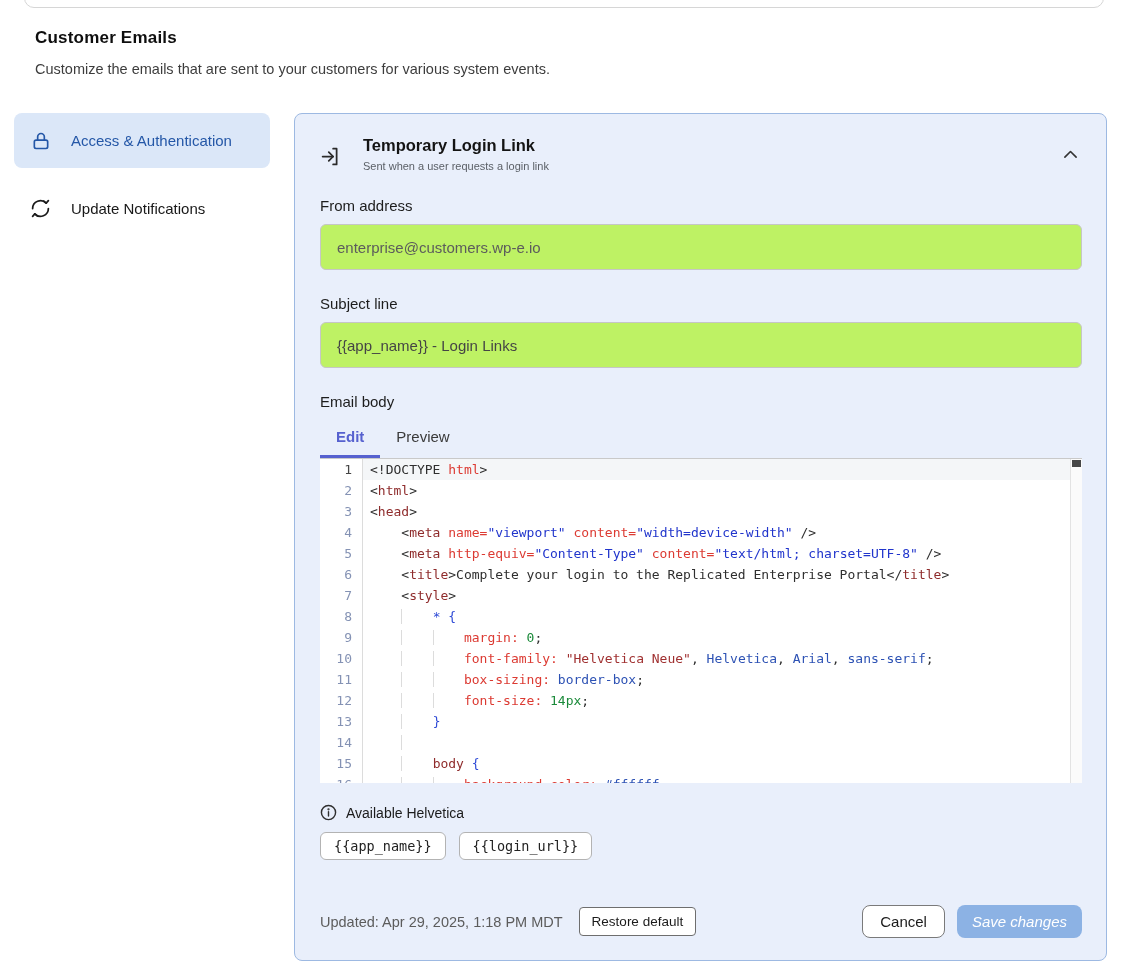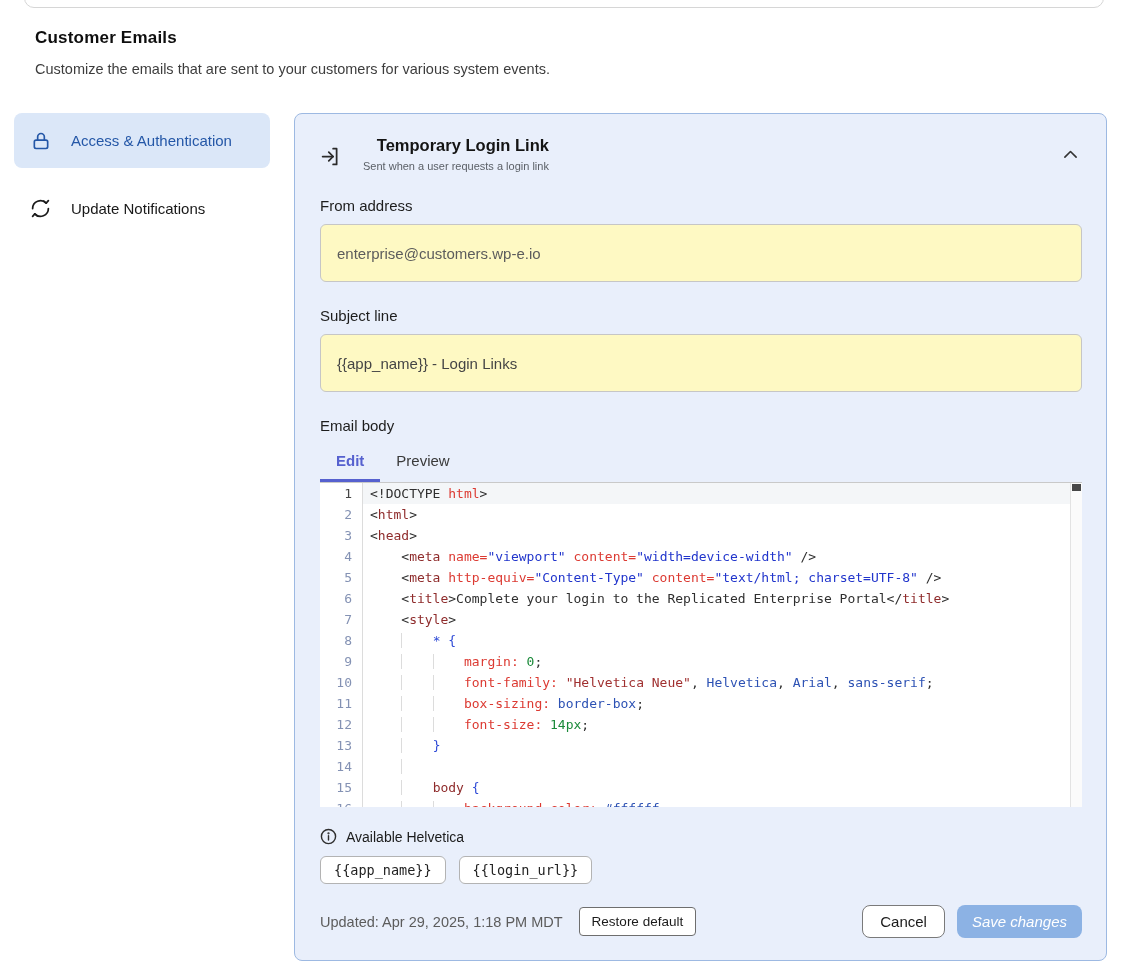--- a/index.html
+++ b/index.html
@@ -22,28 +22,28 @@
   .side-item.active { background:#dbe7f8; color:#2457a7; }
   .side-item + .side-item { margin-top:17px; padding:12px 16px; color:#181818; }
   .side-item .ic { flex:none; width:21px; height:21px; display:flex; align-items:center; justify-content:center; }
 
   
   .panel { flex:1; height:848px; background:#e9effb; border:1px solid #9db9e2; border-radius:8px;
            padding:22px 24px 22px 25px; display:flex; flex-direction:column; }
 
   .panel-head { display:flex; align-items:flex-start; gap:22px; }
   .panel-head .ic { margin-top:10px; }
-  .ph-title { font-size:16.5px; font-weight:bold; color:#141414;text-align:right; }
+  .ph-title { font-size:16.5px; font-weight:bold; color:#141414; }
   .ph-sub   { margin-top:5px; font-size:11px; color:#5a5f66; }
   .chev-btn { margin-left:auto; margin-top:9px; background:none; border:none; cursor:pointer; padding:4px; }
 
   .fld-label { margin-top:25px; font-size:15px; color:#1d1d1d; }
-  .fld-input { margin-top:10px; width:100%; height:58px; padding:0 16px; font-size:15px;
+  .fld-input { margin-top:10px; width:100%; height:46px; padding:0 16px; font-size:15px;
                font-family:"Liberation Sans", sans-serif;
-               border:1px solid #c6c6c6; border-radius:6px; background:#fef9c3; color:#5c5c5c; outline:none; }
+               border:1px solid #c6c6c6; border-radius:6px; background:#bef264; color:#5c5c5c; outline:none; }
   .fld-input.darker { color:#454545; }
 
   
   .tabs { display:flex; margin-top:8px; }
   .tab { padding:10px 16px 13px; font-size:15px; color:#3a3a3a; cursor:pointer; }
   .tab.active { color:#5661cf; font-weight:bold; box-shadow:inset 0 -3px 0 #5661cf; }
 
   
   .editor { position:relative; height:325px; background:#ffffff; border-top:1px solid #c9c9c9; overflow:hidden; }
   .ed-row { display:flex; height:21px; line-height:21px;

